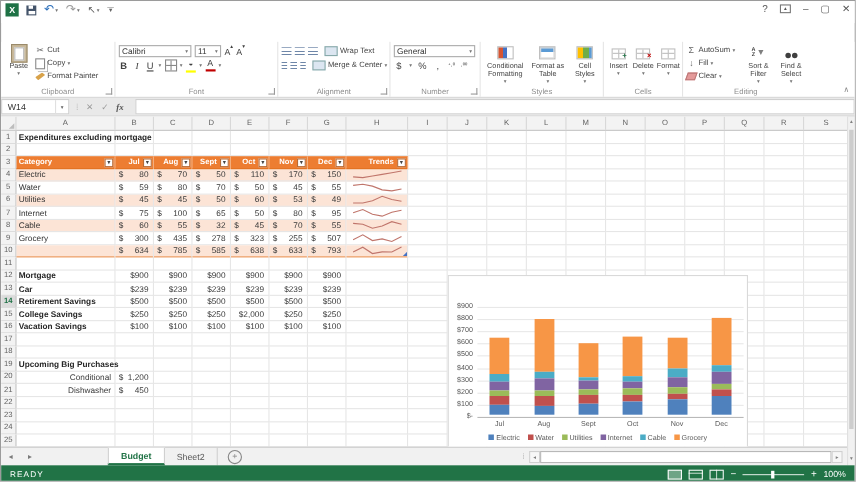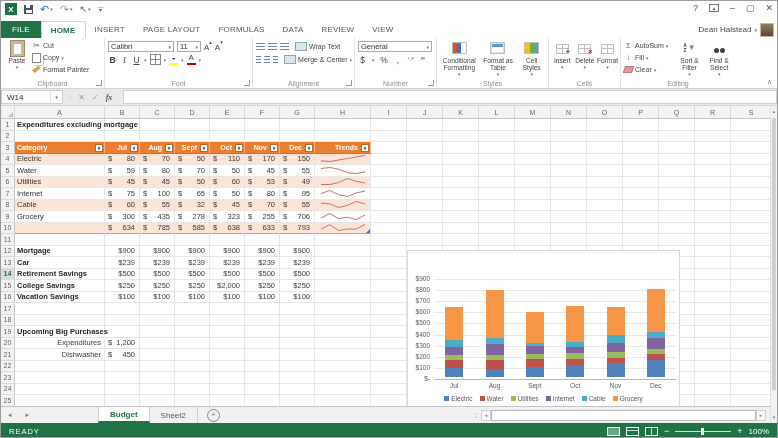--- a/index.html
+++ b/index.html
@@ -188,35 +188,20 @@
     </div>
     <div id="wincontrols">
       <span>?</span>
       <span class="rdo">▴</span>
       <span>–</span>
       <span>▢</span>
       <span>✕</span>
     </div>
   </div>
 
-  <div id="tabsrow">
-    <div class="rtab file">FILE</div>
-    <div class="rtab active">HOME</div>
-    <div class="rtab">INSERT</div>
-    <div class="rtab">PAGE LAYOUT</div>
-    <div class="rtab">FORMULAS</div>
-    <div class="rtab">DATA</div>
-    <div class="rtab">REVIEW</div>
-    <div class="rtab">VIEW</div>
-    <div id="userchip">
-      <span>Dean Halstead</span>
-      <span class="dd">▾</span>
-      <span class="avatar"></span>
-    </div>
-  </div>
 
   <div id="ribbon">
     <div class="rgroup" style="width:104px">
       <div class="gbody">
         <div class="bb" style="width:26px">
           <span class="bicon">
               <span class="i-paste"></span>
             </span>
           <span>Paste</span>
             <span class="dda">▾</span>
@@ -794,21 +779,21 @@
           <div class="gcell acct" style="width: 35px;">
             <span>$</span>
             <span>323</span>
           </div>
           <div class="gcell acct" style="width: 35px;">
             <span>$</span>
             <span>255</span>
           </div>
           <div class="gcell acct" style="width: 35px;">
             <span>$</span>
-            <span>706</span>
+            <span>507</span>
           </div>
           <div class="gcell spark" style="width: 56px;">
             <svg width="48" height="9">
               <polyline points="2.0,6.0 10.8,1.5 19.6,6.7 28.4,5.2 37.2,7.5 46.0,3.0" fill="none" stroke="#C0756B" stroke-width="1"></polyline>
             </svg>
           </div>
           <div class="gcell" style="width: 36px;"></div>
           <div class="gcell" style="width: 36px;"></div>
           <div class="gcell" style="width: 36px;"></div>
           <div class="gcell" style="width: 36px;"></div>
@@ -1060,21 +1045,21 @@
           <div class="gcell" style="width: 36px;"></div>
           <div class="gcell" style="width: 36px;"></div>
           <div class="gcell" style="width: 36px;"></div>
           <div class="gcell" style="width: 36px;"></div>
           <div class="gcell" style="width: 36px;"></div>
           <div class="gcell" style="width: 36px;"></div>
           <div class="gcell" style="width: 41px;"></div>
         </div>
         <div class="grow">
           <div class="rhdr">20</div>
-          <div class="gcell lbl-r" style="width: 90px;">Expenditures</div>
+          <div class="gcell lbl-r" style="width: 90px;">Conditional</div>
           <div class="gcell acct" style="width: 35px;">
             <span>$</span>
             <span>1,200</span>
           </div>
           <div class="gcell" style="width: 35px;"></div>
           <div class="gcell" style="width: 35px;"></div>
           <div class="gcell" style="width: 35px;"></div>
           <div class="gcell" style="width: 35px;"></div>
           <div class="gcell" style="width: 35px;"></div>
           <div class="gcell" style="width: 56px;"></div>

